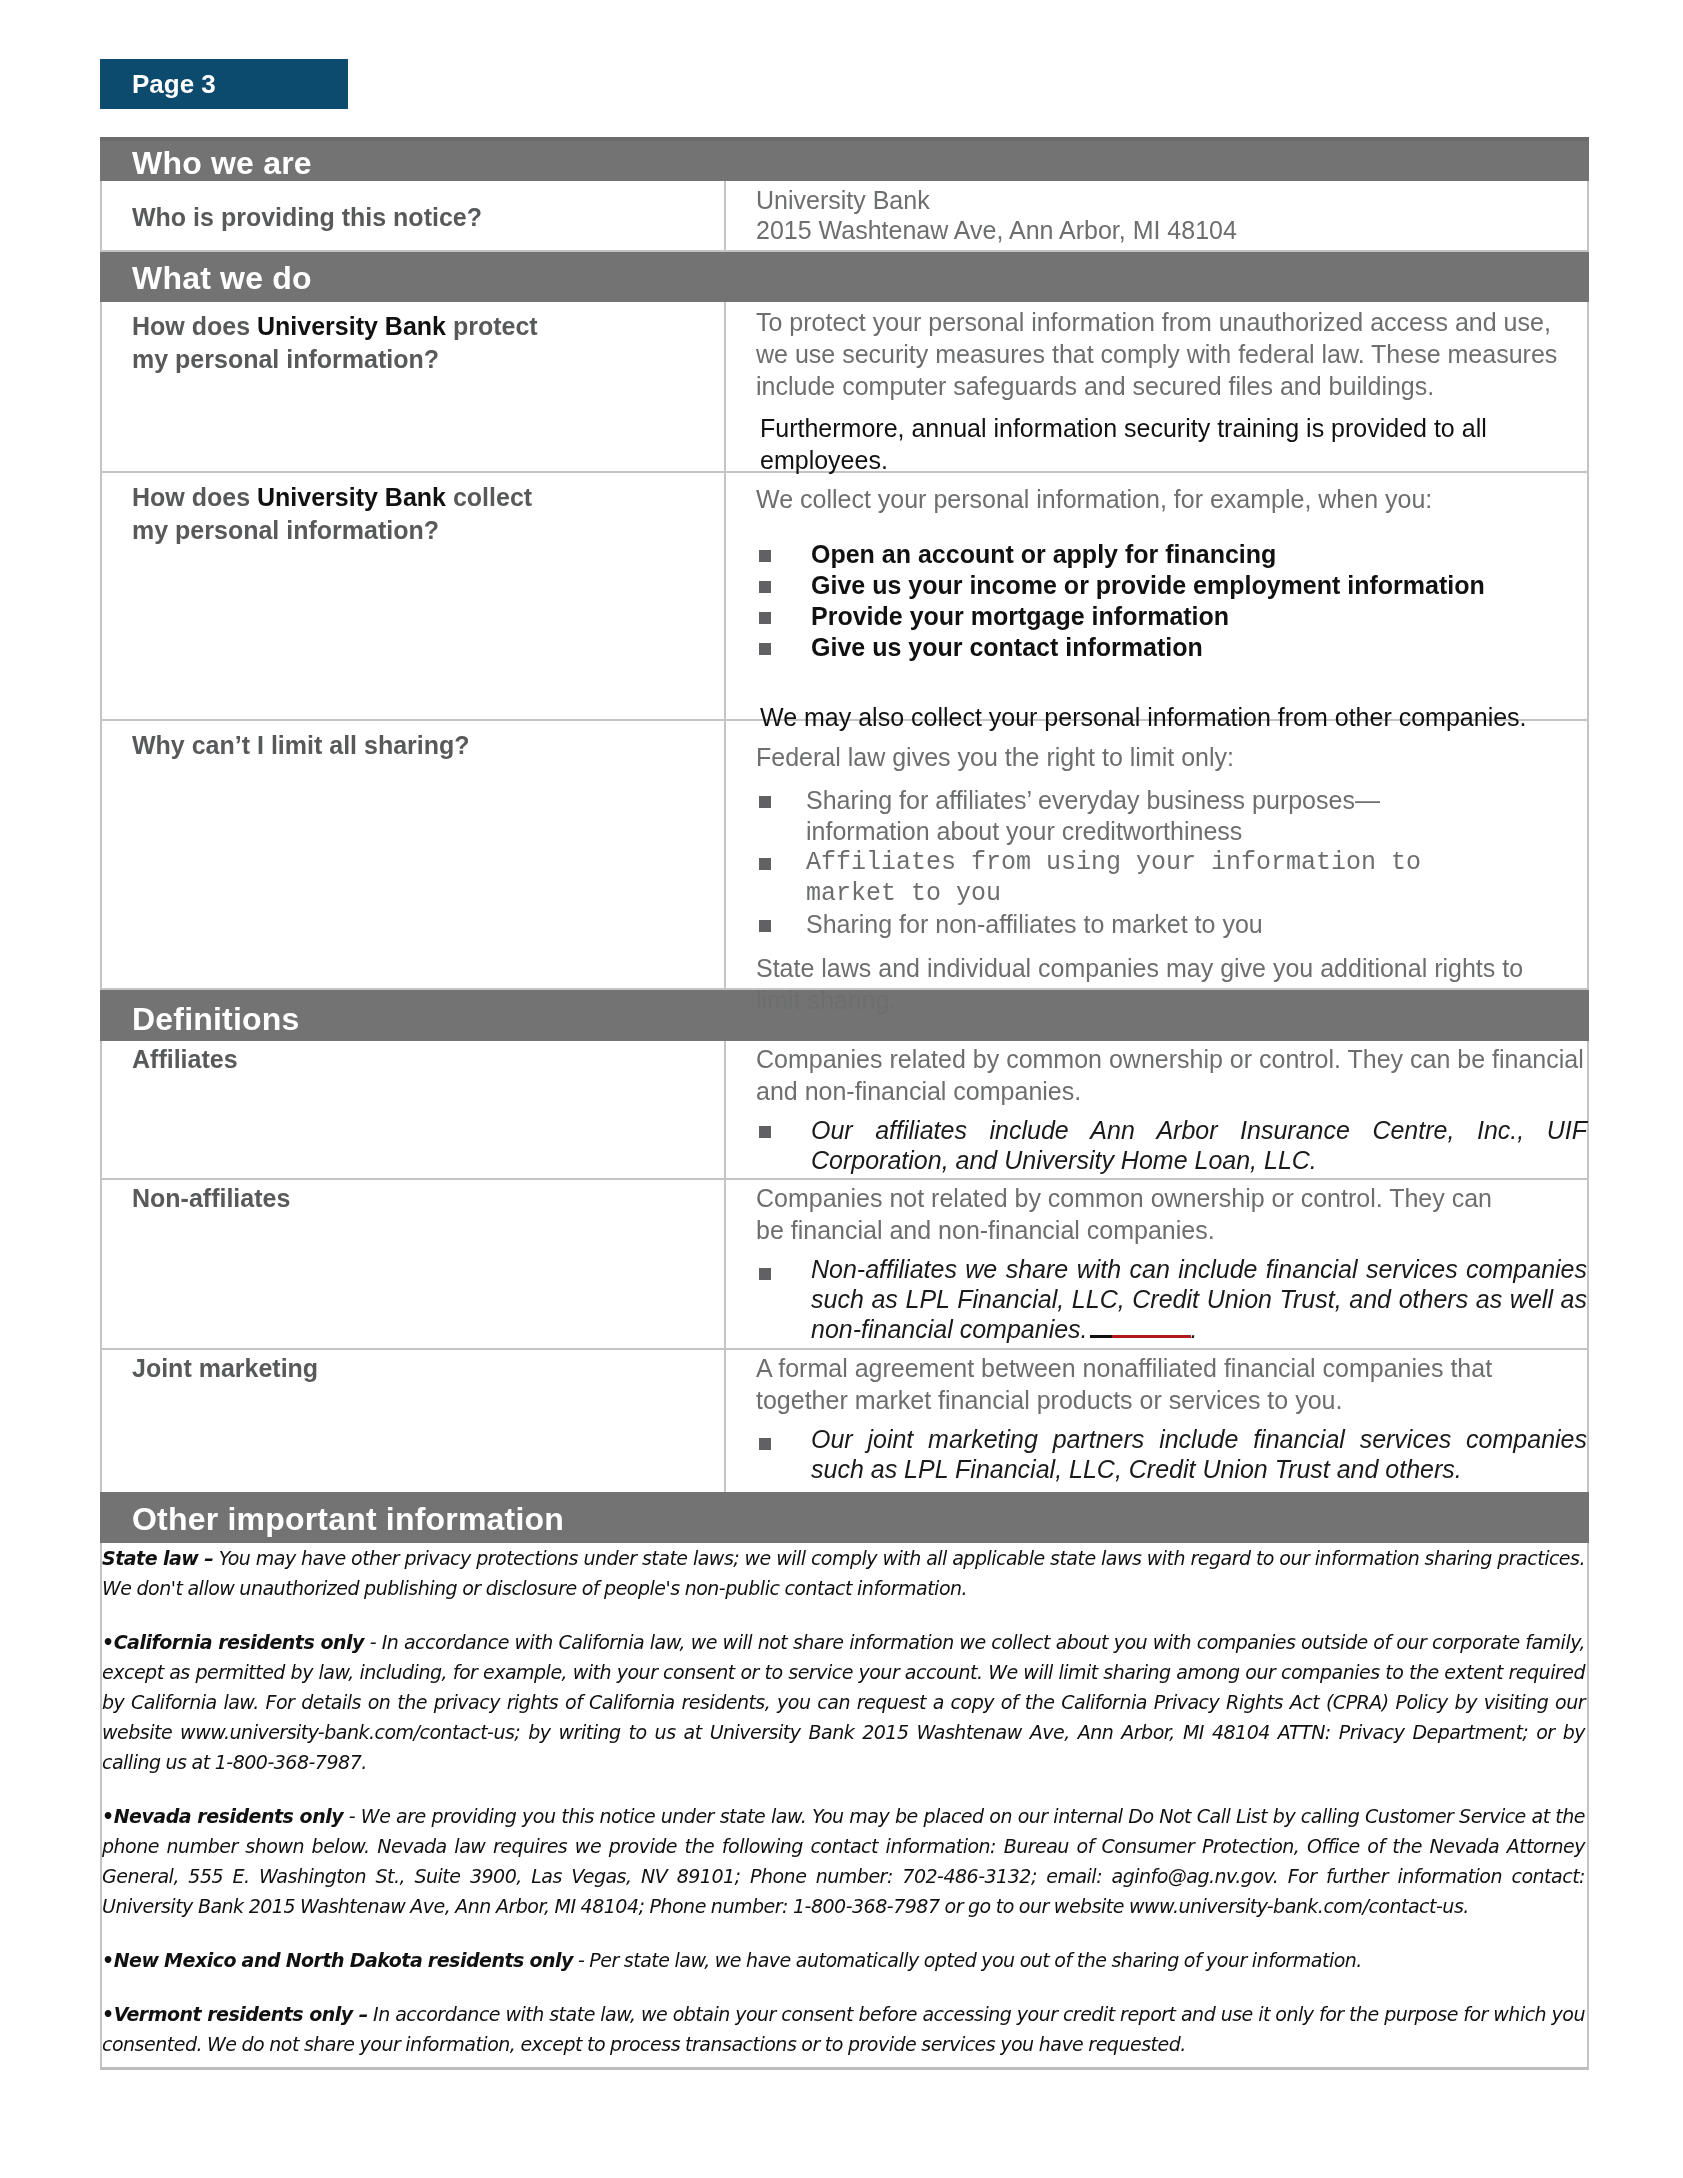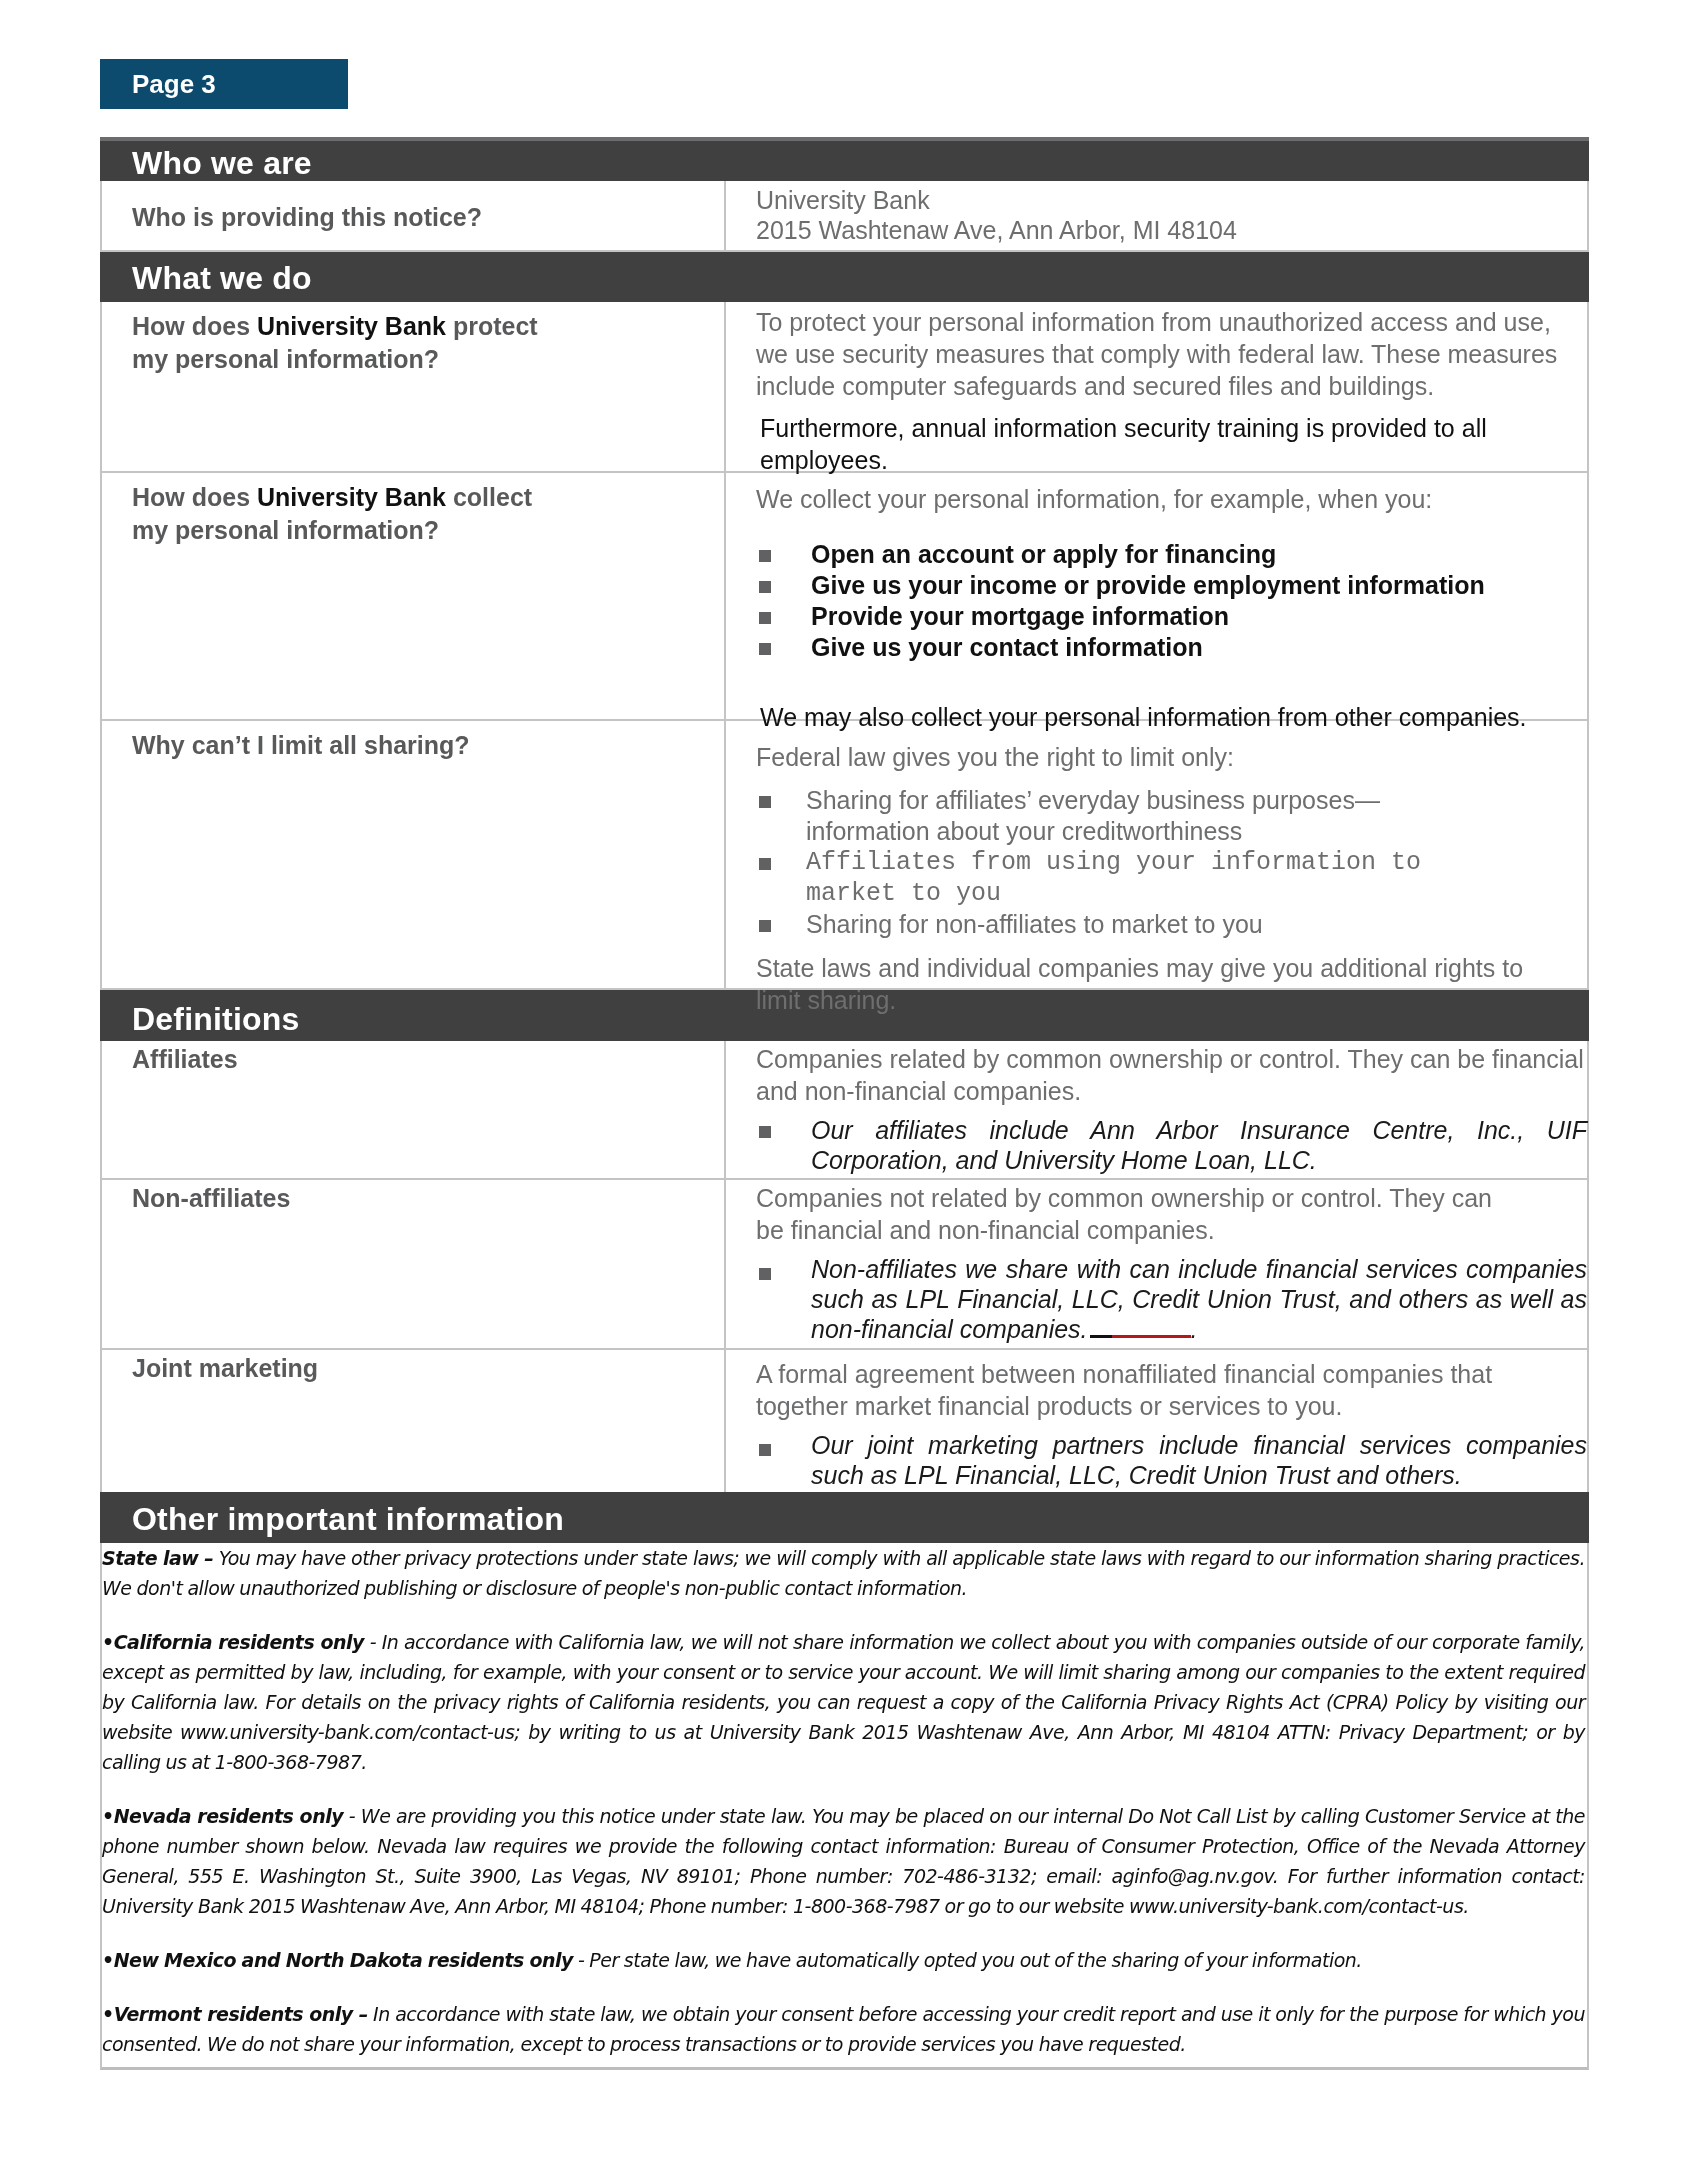--- a/index.html
+++ b/index.html
@@ -10,21 +10,21 @@
     background: #0c4a6e; color: #ffffff; font-weight: bold; font-size: 26px;
     line-height: 50px; padding-left: 32px; box-sizing: border-box;
   }
 
   .main {
     position: absolute; left: 100px; top: 137px; width: 1489px;
     border-top: 4px solid #6c6c6e;
   }
 
   .section-bar {
-    background: #404040; color: #ffffff; font-weight: bold; font-size: 32px;
+    background: #737373; color: #ffffff; font-weight: bold; font-size: 32px;
     height: 40px; line-height: 44px; padding-left: 32px; box-sizing: border-box;
     letter-spacing: 0.2px;
   }
 
   .row {
     display: flex; border-left: 2px solid #c4c4c4; border-right: 2px solid #c4c4c4;
     border-bottom: 2px solid #c4c4c4; box-sizing: border-box;
   }
   .row .q {
     width: 624px; box-sizing: border-box; border-right: 2px solid #c4c4c4;
@@ -130,21 +130,21 @@
     <div class="a" style="padding-top:2px;">
       <p class="para" style="padding-right:79px;">Companies not related by common ownership or control. They can be financial and non-financial companies.</p>
       <ul class="ul" style="margin-top:8px; line-height:30px;">
         <li class="ital"><span class="bullet" style="top:14px;"></span><span>Non-affiliates we share with can include financial services companies such as LPL Financial, LLC, Credit Union Trust, and others as well as non-financial companies.</span><span class="blk-underline"></span><span class="red-underline" style="width:79px; margin-left:0;"></span><span>.</span></li>
       </ul>
     </div>
   </div>
 
   <div class="row" style="height:142px; border-bottom:none;">
     <div class="q" style="padding-top:2px;">Joint marketing</div>
-    <div class="a" style="padding-top:8px;">
+    <div class="a" style="padding-top:2px;">
       <p class="para">A formal agreement between nonaffiliated financial companies that together market financial products or services to you.</p>
       <ul class="ul" style="margin-top:8px; line-height:30px;">
         <li class="ital"><span class="bullet" style="top:14px;"></span><span>Our joint marketing partners include financial services companies such as LPL Financial, LLC, Credit Union Trust and others.</span></li>
       </ul>
     </div>
   </div>
 
   <div class="section-bar" style="height:51px; line-height:55px;">Other important information</div>
 
   <div class="other">

